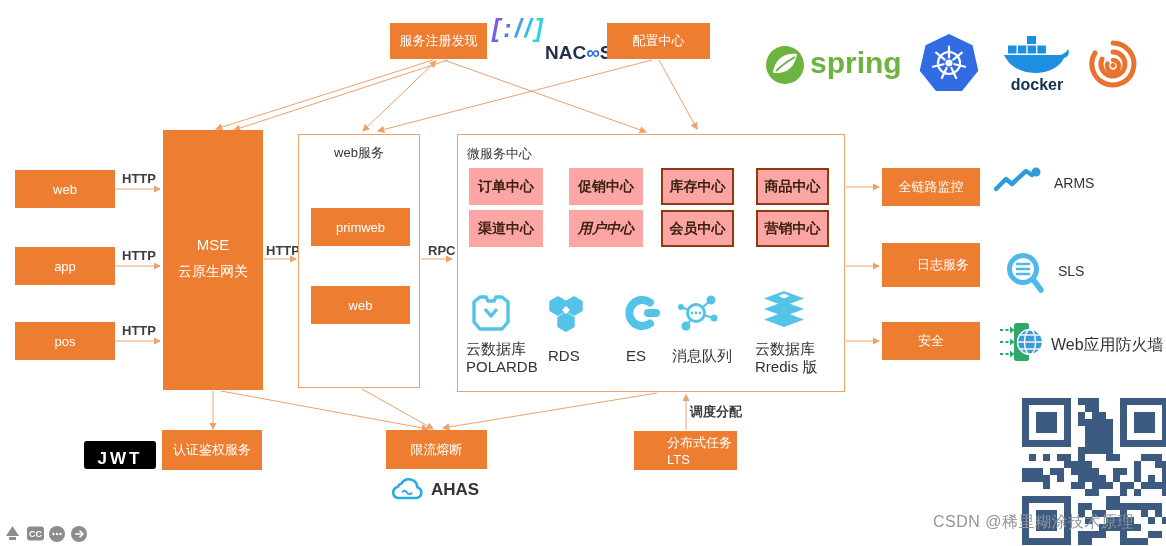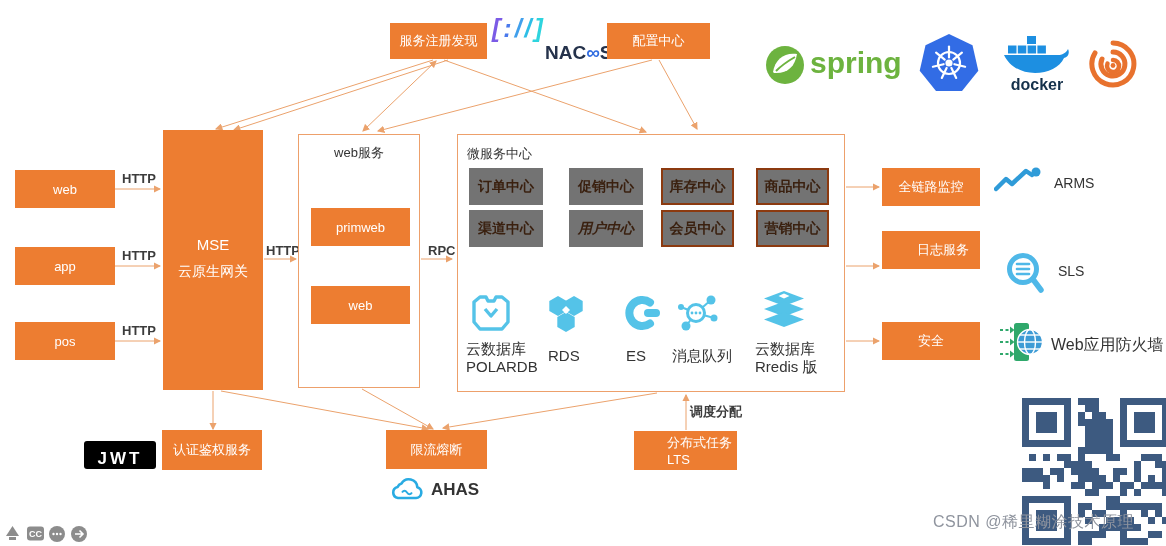--- a/index.html
+++ b/index.html
@@ -2,21 +2,21 @@
 <html><head>
 <meta charset="utf-8">
 <style>
   html,body{margin:0;padding:0;background:#fff;}
   #stage{position:relative;width:1166px;height:546px;background:#fff;overflow:hidden;
          font-family:"Liberation Sans","DejaVu Sans",sans-serif;}
   .abs{position:absolute;}
   .obox{position:absolute;background:#ED7D31;color:#fff;display:flex;align-items:center;
         justify-content:center;font-size:13px;box-sizing:border-box;}
   .outline{position:absolute;background:#fff;border:1px solid #EDA06B;box-sizing:border-box;}
-  .svc{position:absolute;background:#737373;color:#3A200F;display:flex;align-items:center;
+  .svc{position:absolute;background:#fca5a5;color:#3A200F;display:flex;align-items:center;
        justify-content:center;font-size:14px;font-weight:600;box-sizing:border-box;}
   .svc.bordered{border:2px solid #8C3A10;}
   .proto{position:absolute;color:#3C3C3C;font-size:13px;font-weight:700;}
   .t{position:absolute;color:#333;}
   .ctr{display:flex;align-items:flex-end;justify-content:center;}
   svg{display:block;}
   #arrows{position:absolute;left:0;top:0;pointer-events:none;}
   .wm{position:absolute;color:#8F949E;font-size:16px;letter-spacing:.5px;white-space:nowrap;}
 </style>
 </head>
@@ -230,21 +230,21 @@
 
   <div class="obox" style="left:882px;top:168px;width:98px;height:38px;">全链路监控</div>
   <div class="abs" style="left:994px;top:167px;">
     <svg width="48" height="26" viewBox="0 0 48 26">
       <polyline points="2,22 12,12 18,17 32,4 38,8" stroke="#2F9BD8" stroke-width="4.5" fill="none" stroke-linecap="round" stroke-linejoin="round"></polyline>
       <circle cx="42" cy="5" r="4.5" fill="#2F9BD8"></circle>
     </svg>
   </div>
   <div class="t" style="left:1054px;top:175px;font-size:14px;">ARMS</div>
 
-  <div class="obox" style="left:882px;top:231px;width:98px;height:38px;padding-left:24px;">日志服务</div>
+  <div class="obox" style="left:882px;top:243px;width:98px;height:44px;padding-left:24px;">日志服务</div>
   <div class="abs" style="left:1004px;top:250px;">
     <svg width="42" height="46" viewBox="0 0 42 46">
       <circle cx="19" cy="19" r="13.5" fill="#fff" stroke="#4FB8E8" stroke-width="5"></circle>
       <g stroke="#4FB8E8" stroke-width="2.6" stroke-linecap="round">
         <line x1="13" y1="14" x2="25" y2="14"></line>
         <line x1="13" y1="19" x2="25" y2="19"></line>
         <line x1="13" y1="24" x2="25" y2="24"></line>
         <line x1="29.5" y1="30" x2="37" y2="40" stroke-width="5.5"></line>
       </g>
     </svg>

